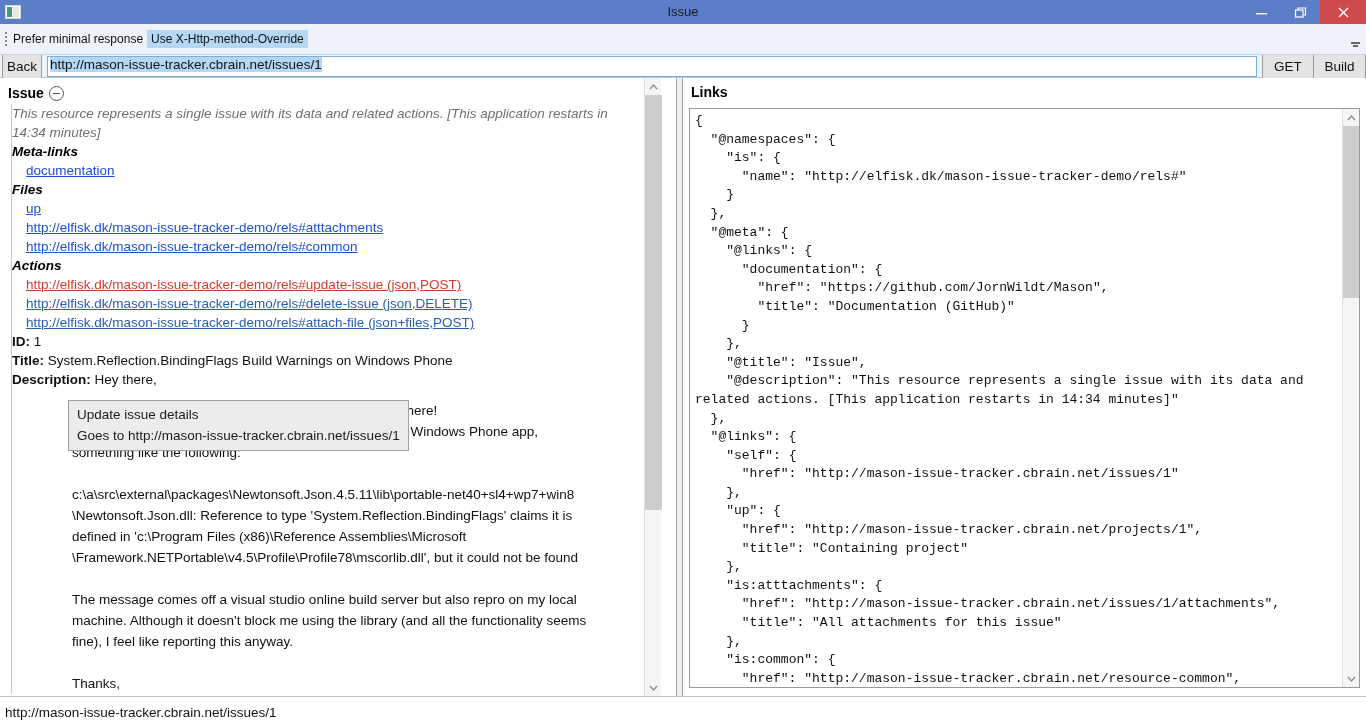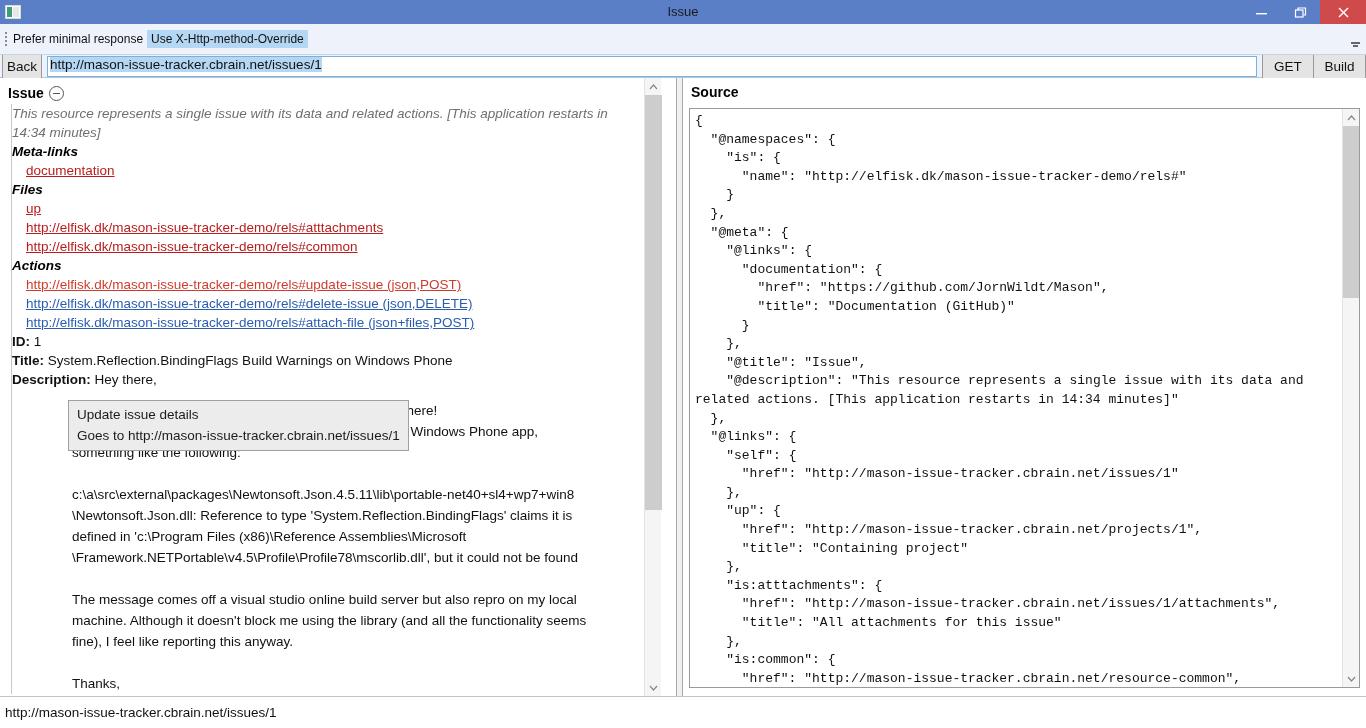--- a/index.html
+++ b/index.html
@@ -166,21 +166,21 @@
   }
   .collapse-icon i { display: block; width: 7px; height: 1px; background: #555; }
   .res-body {
     border-left: 1px solid #c9c9c9;
     margin-left: 3px;
   }
   .res-desc { font-style: italic; color: #6f6f6f; }
   .sec-head { font-weight: bold; font-style: italic; color: #000; }
   .link-row { padding-left: 14px; }
   a.doclink {
-    color: #b91c1c; text-decoration: underline;
+    color: #1d4ed8; text-decoration: underline;
     font-size: 13.5px;
   }
   a.doclink.action { color: #d13b2e; }
   a.doclink.action2 { color: #2a5db0; margin-top: 24px; }
   .fld { margin-top: 0px; }
   .fld b { font-weight: bold; }
   .desc-block {
     margin-left: 60px;
     margin-top: 11px;
     white-space: pre-wrap;
@@ -396,21 +396,21 @@
         <svg width="9" height="6" viewBox="0 0 9 6">
             <polyline points="1,1 4.5,5 8,1" fill="none" stroke="#888" stroke-width="1.2"></polyline>
           </svg>
       </div>
     </div>
   </div>
 
   <div id="splitter"></div>
 
   <div id="right-pane">
-    <div id="source-label">Source</div>
+    <div id="source-label">Links</div>
     <div id="source-box">
       <div id="source-text">{
   "@namespaces": {
     "is": {
       "name": "http://elfisk.dk/mason-issue-tracker-demo/rels#"
     }
   },
   "@meta": {
     "@links": {
       "documentation": {

